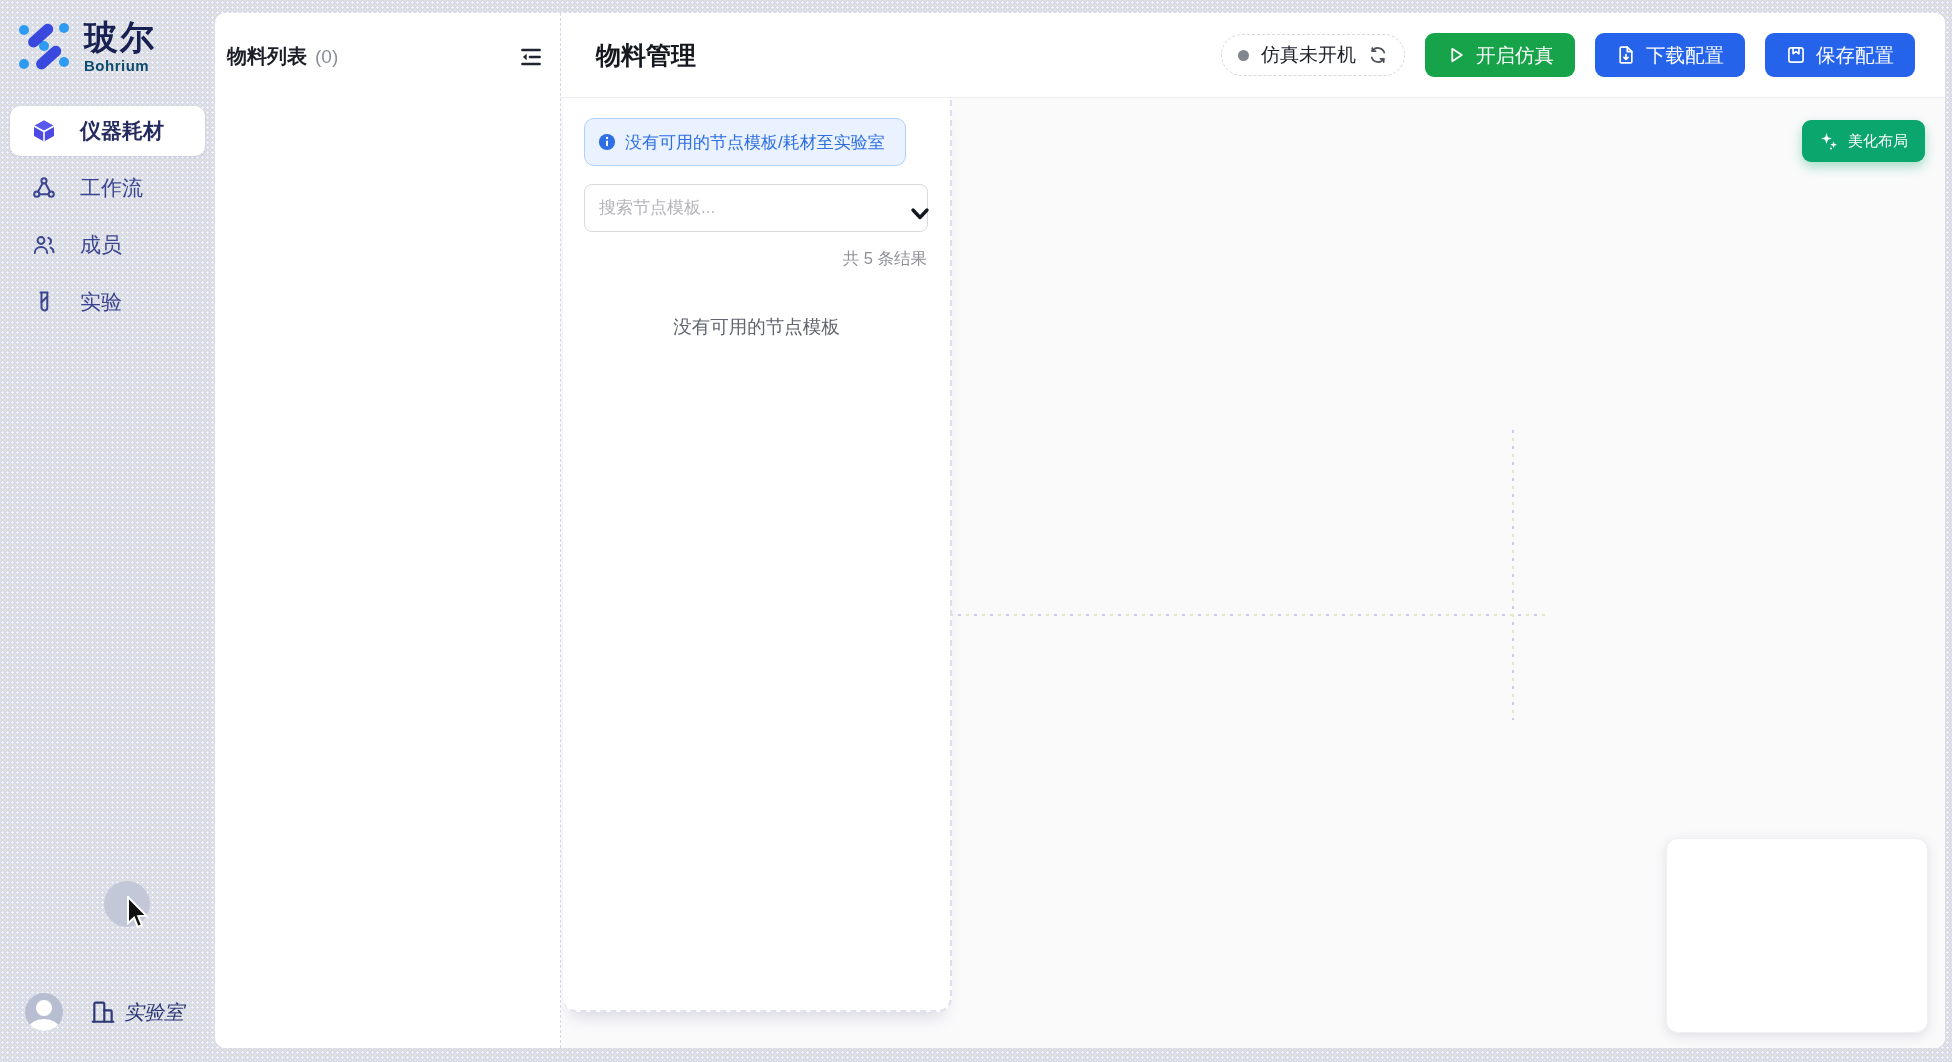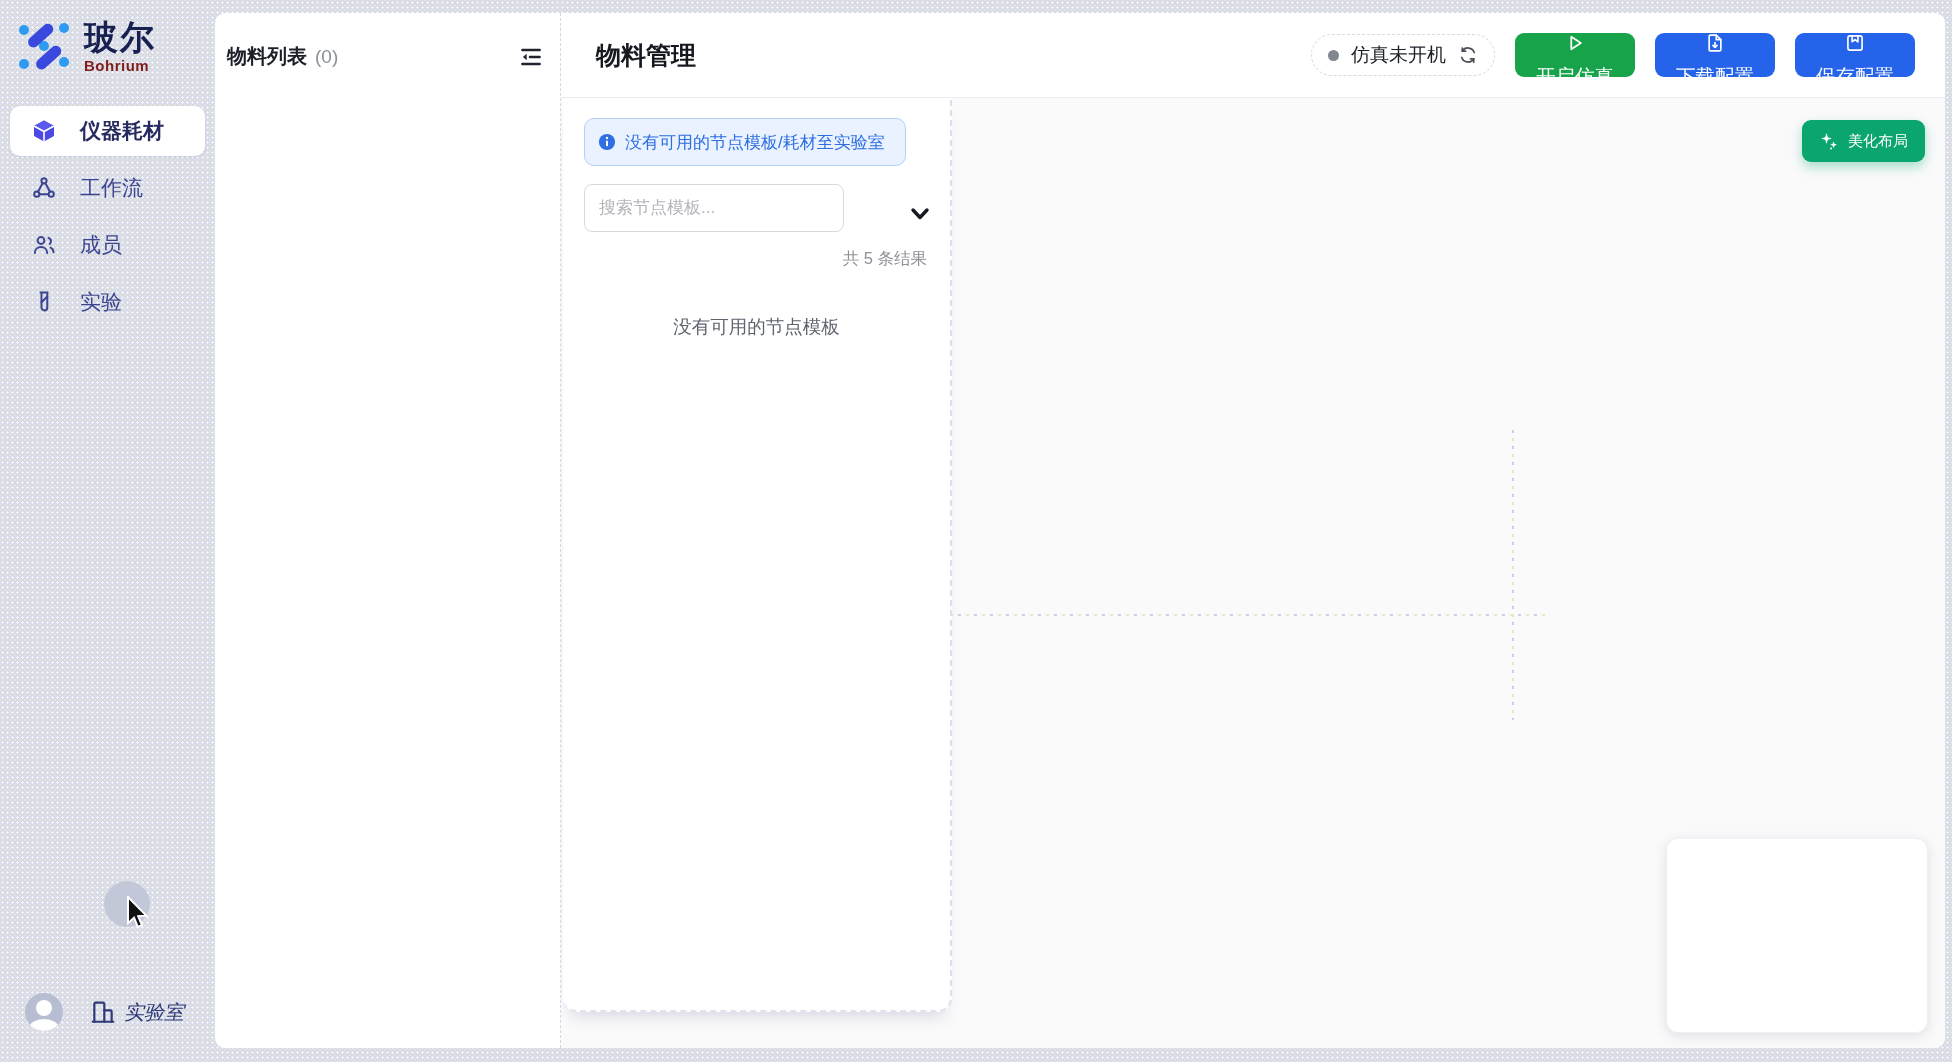--- a/index.html
+++ b/index.html
@@ -16,21 +16,21 @@
     overflow:hidden;
   }
   .page{ position:relative; width:1952px; height:1062px; }
 
   
   .sidebar{ position:absolute; left:0; top:0; width:215px; height:1062px; }
   .logo{ position:absolute; left:16px; top:18px; display:flex; }
   .logo-mark{ width:56px; height:56px; }
   .logo-text{ margin-left:12px; }
   .logo-zh{ font-size:34px; font-weight:700; color:#182052; letter-spacing:2px; line-height:38px;}
-  .logo-en{ font-size:15px; font-weight:700; color:#7f1d1d; letter-spacing:.5px; margin-top:1px;}
+  .logo-en{ font-size:15px; font-weight:700; color:#0c4a6e; letter-spacing:.5px; margin-top:1px;}
   .nav{ position:absolute; left:0; top:106px; width:215px; display:flex; flex-direction:column; gap:7px;}
   .nav-item{ height:50px; margin:0 10px 0 10px; display:flex; align-items:center; border-radius:10px;
              color:#3c4590; cursor:pointer;}
   .nav-item .nav-ic{ width:24px; height:24px; margin-left:22px; flex:none;}
   .nav-item .nav-label{ margin-left:24px; font-size:21px; }
   .nav-item.active{ background:#ffffff; color:#262b5f; box-shadow:0 1px 3px rgba(60,70,130,.12);}
   .nav-item.active .nav-label{ font-weight:700; }
 
   .hover-circle{ position:absolute; left:104px; top:881px; width:46px; height:46px; border-radius:50%;
                  background:#c3c8d8; }
@@ -58,37 +58,37 @@
   .main-head{ position:absolute; left:0; top:0; right:0; height:85px; display:flex; align-items:center;
               border-bottom:1px solid #ececf1; background:#fff; border-radius:0 10px 0 0; padding-right:30px;}
   .main-title{ font-size:25px; font-weight:700; color:#15181f; margin-left:35px;}
   .head-actions{ margin-left:auto; display:flex; align-items:center; gap:20px;}
   .status-pill{ height:42px; display:flex; align-items:center; border:1.5px dashed #d8d8dd; border-radius:22px;
                 background:#fff; padding:0 16px; cursor:pointer;}
   .status-dot{ width:11px; height:11px; border-radius:50%; background:#82868f; flex:none;}
   .status-label{ font-size:19px; color:#1b1f27; margin:0 12px; font-weight:500;}
   .btn{ height:44px; display:flex; align-items:center; gap:10px; border:none; border-radius:9px;
         color:#fff; font-size:19.5px; font-weight:500; padding:0 21px; cursor:pointer;
-        font-family:inherit;flex-direction:column;}
+        font-family:inherit;}
   .btn svg{ flex:none; }
   .btn-green{ background:#16a34a; }
   .btn-blue{ background:#2563eb; }
 
   .canvas{ position:absolute; left:0; top:85px; right:0; bottom:0; background:#fafafb; border-radius:0 0 10px 0; overflow:hidden;}
 
   
   .template-panel{ position:absolute; left:2px; top:0; width:389px; height:914px; background:#ffffff;
                    border-right:2px dashed #dedded; border-bottom:2px dashed #e2e1ee;
                    border-radius:0 0 14px 14px;
                    box-shadow:0 12px 16px -8px rgba(90,90,130,.22);}
   .tp-banner{ position:absolute; left:21px; top:20px; width:322px; height:48px; background:#e9f2fe;
               border:1px solid #b0d0f7; border-radius:10px; display:flex; align-items:center; padding:0 13px;
               cursor:default;}
   .tp-banner-text{ font-size:17px; color:#2e6ee3; margin-left:9px; white-space:nowrap;}
-  .tp-search{ position:absolute; left:21px; top:86px; width:260px; height:48px; border:1px solid #d9d9d9;
+  .tp-search{ position:absolute; left:21px; top:86px; width:344px; height:48px; border:1px solid #d9d9d9;
               border-radius:8px; font-size:17px; padding:0 14px; color:#333; outline:none; background:#fff;
               font-family:inherit;}
   .tp-search::placeholder{ color:#b3b3ba; }
   .tp-chevron{ position:absolute; left:344px; top:104px; width:26px; height:24px; color:#14181f; cursor:pointer;}
   .tp-results{ position:absolute; right:23px; top:150px; font-size:16.5px; color:#8f9096;}
   .tp-empty{ position:absolute; left:0; right:0; top:216px; text-align:center; font-size:18.5px; color:#5f646e;}
 
   
   .guide-h{ position:absolute; left:381px; top:516px; width:608px; height:2px;
             background:repeating-linear-gradient(90deg,#cfccea 0 3px, transparent 3px 8px, #e6e7c4 8px 11px, transparent 11px 16px);}

